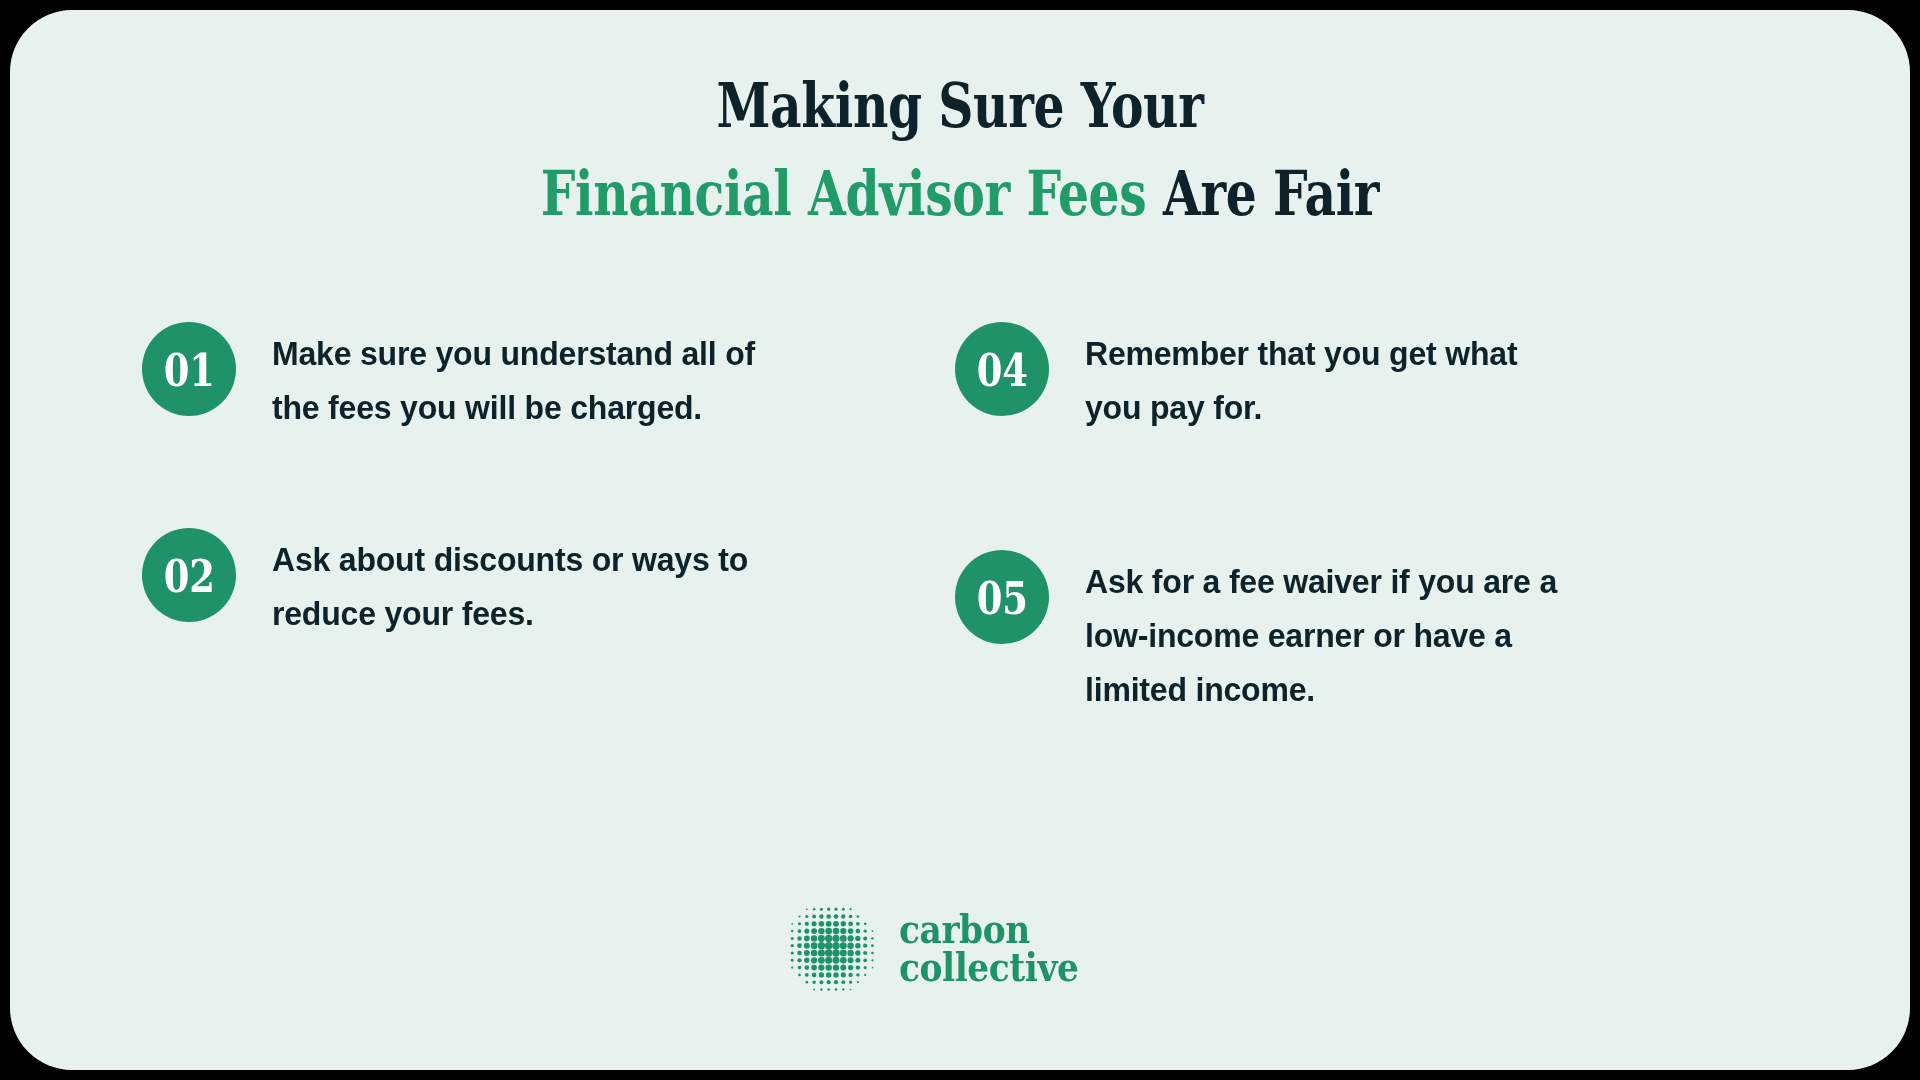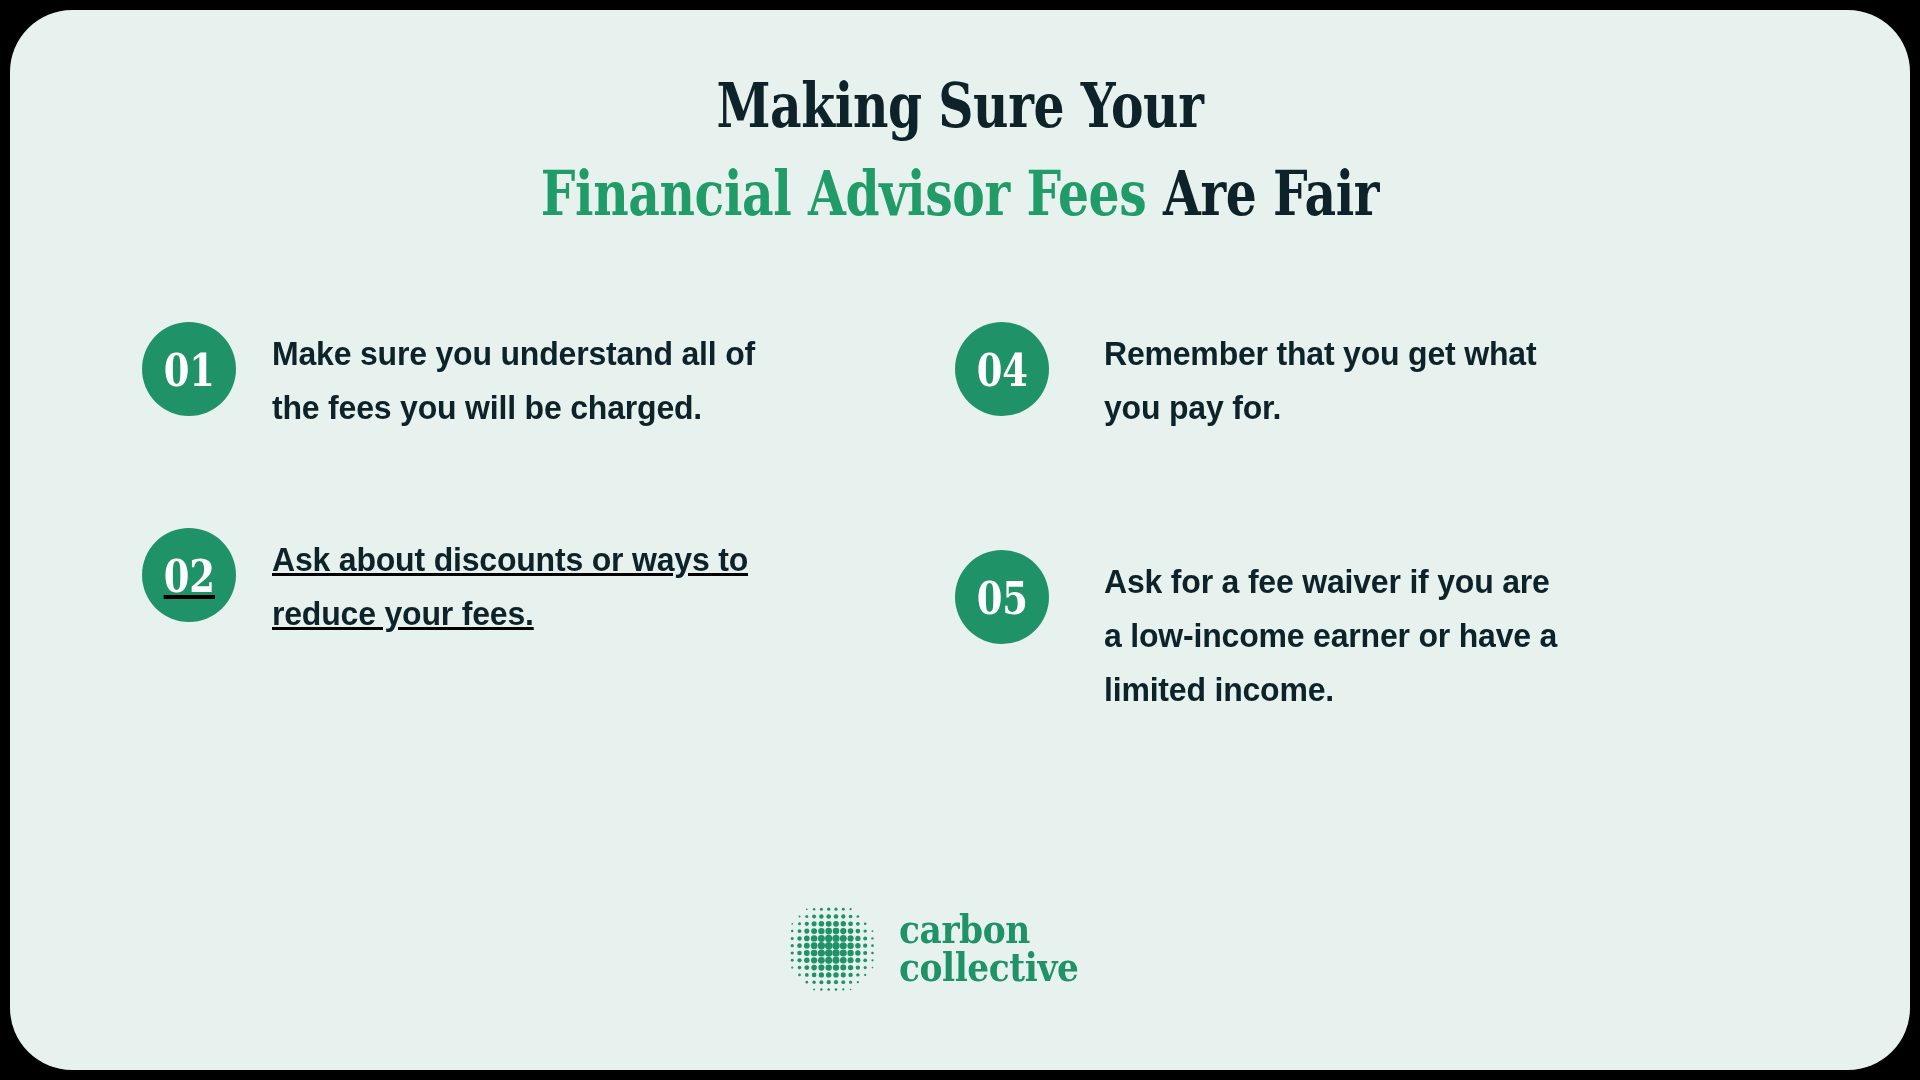--- a/index.html
+++ b/index.html
@@ -63,21 +63,21 @@
     top: 0;
     width: 1900px;
     height: 820px;
   }
   .item {
     position: absolute;
     display: flex;
     align-items: flex-start;
   }
   .item.col-left  { left: 132px;  width: 640px; }
-  .item.col-right { left: 945px;  width: 640px; gap: 19px; }
+  .item.col-right { left: 945px;  width: 640px; }
 
   .badge {
     flex: 0 0 auto;
     width: 94px;
     height: 94px;
     border-radius: 50%;
     background: #1f9268;
     display: flex;
     align-items: center;
     justify-content: center;
@@ -104,21 +104,21 @@
     font-size: 33.5px;
     line-height: 54px;
     color: #0d2229;
     letter-spacing: -0.2px;
     transform: scaleX(0.955);
     transform-origin: left top;
   }
 
   
   .row-a { top: 312px; }   
-  .row-b { top: 518px; text-decoration: underline; }   
+  .row-b { top: 518px; }   
   .row-b2{ top: 540px; justify-content: flex-end; }   
   .row-c { top: 688px; }   
 
   
   #logo {
     position: absolute;
     left: 0;
     top: 890px;
     width: 1830px;
     display: flex;

